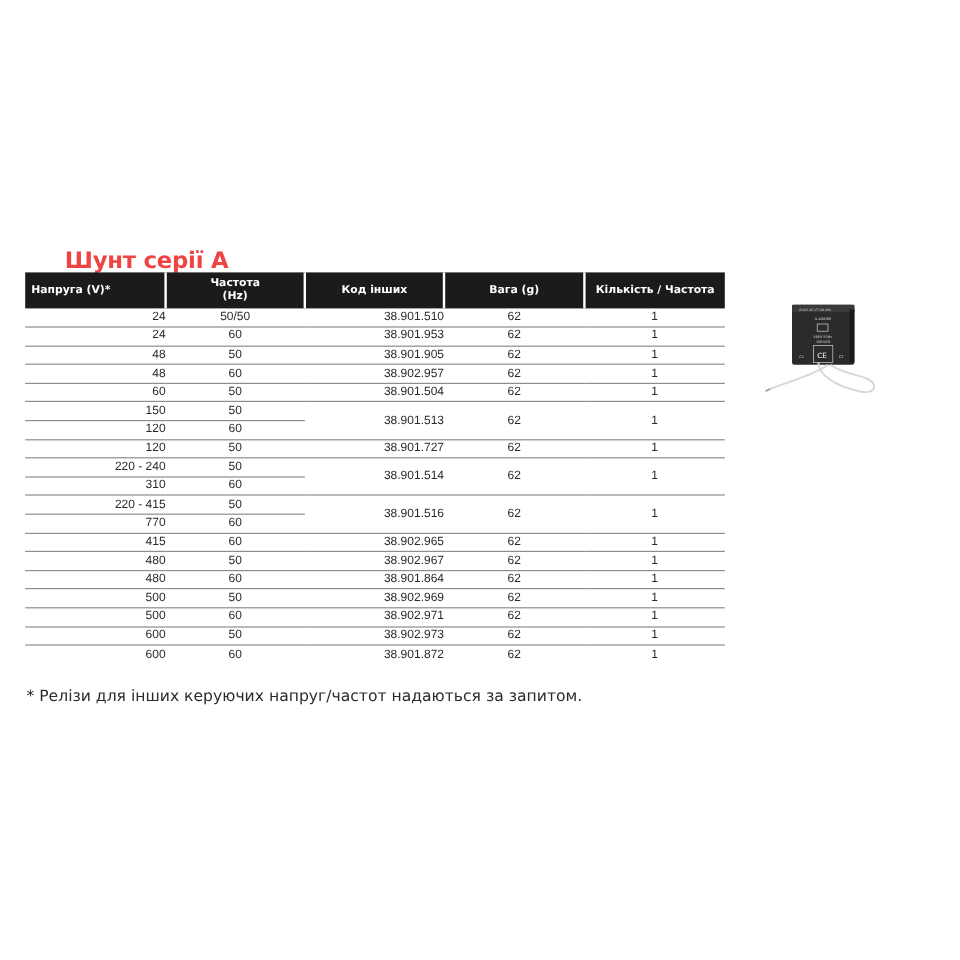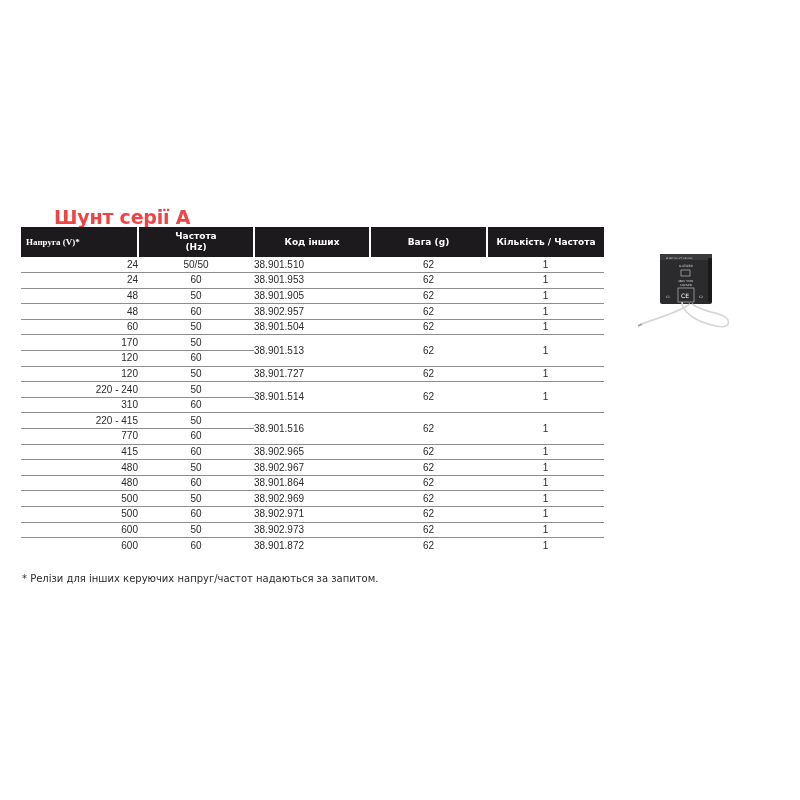--- a/index.html
+++ b/index.html
@@ -13,36 +13,36 @@
 
   .spec-table {
     position: absolute; left: 21px; top: 227px; width: 583px;
     border-collapse: collapse; table-layout: fixed;
   }
   .spec-table th {
     background: #1c1a1d; color: #ffffff; font-size: 9px; font-weight: bold;
     height: 30px; line-height: 11px; text-align: center; vertical-align: middle;
     border-left: 2px solid #ffffff; padding: 0 4px;
   }
-  .spec-table th:first-child { border-left: none; text-align: left; padding-left: 5px; font-family: Liberation Serif, serif; }
+  .spec-table th:first-child { border-left: none; text-align: left; padding-left: 5px; }
   .spec-table td {
     font-family: "Liberation Sans", sans-serif;
     font-size: 10px; color: #2a2a2a; height: 15.6px; line-height: 14px;
     text-align: center; vertical-align: middle; padding: 0;
     border-bottom: 1px solid #8d8d8d;
   }
   .spec-table td.c-volt { text-align: right; padding-left: 4px; }
-  .spec-table td.code { text-align: left; }
+  .spec-table td.code { text-align: right; }
   .spec-table tr.sub-top td.c-volt,
   .spec-table tr.sub-top td.c-freq { border-bottom: 1px solid #8d8d8d; }
   .spec-table tr.last td { border-bottom: none; }
 
   .footnote {
     position: absolute; left: 22px; top: 573px;
-    font-size: 10px; color: #2b2b2b;
+    font-size: 13px; color: #2b2b2b;
   }
 
   .product {
     position: absolute; left: 636px; top: 252px; width: 100px; height: 80px;
   }
 </style>
 </head>
 <body>
 
 <div class="title">Шунт серії A</div>
@@ -94,21 +94,21 @@
         <td class="c-qty">1</td>
       </tr>
       <tr>
         <td class="c-volt">60</td>
         <td class="c-freq">50</td>
         <td class="code">38.901.504</td>
         <td class="c-weight">62</td>
         <td class="c-qty">1</td>
       </tr>
       <tr class="sub-top">
-        <td class="c-volt">170</td>
+        <td class="c-volt">150</td>
         <td class="c-freq">50</td>
         <td class="code" rowspan="2">38.901.513</td>
         <td class="c-weight" rowspan="2">62</td>
         <td class="c-qty" rowspan="2">1</td>
       </tr>
       <tr>
         <td class="c-volt">120</td>
         <td class="c-freq">60</td>
       </tr>
       <tr>

